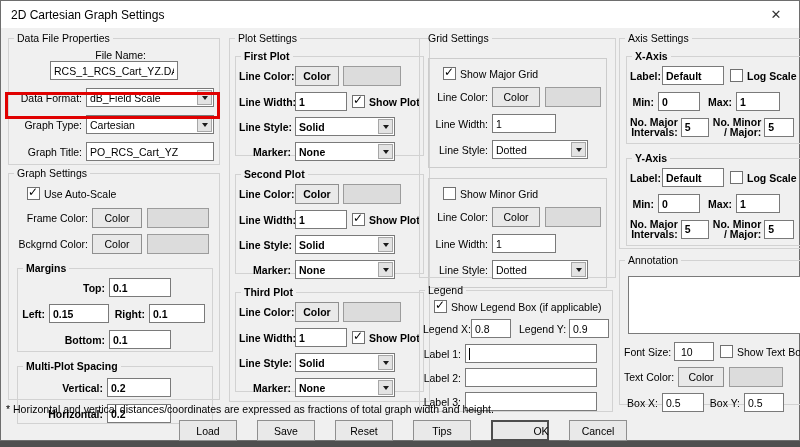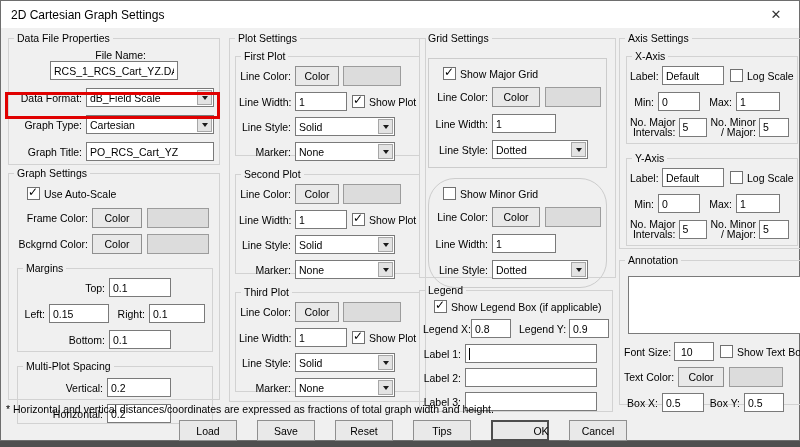--- a/index.html
+++ b/index.html
@@ -3,21 +3,21 @@
 <meta charset="utf-8">
 <style>
   html,body{margin:0;padding:0;}
   body{font-family:"Liberation Sans","DejaVu Sans",sans-serif;font-size:10.5px;color:#000;}
   .screen{position:relative;width:800px;height:447px;background:#4F4F4F;overflow:hidden;}
   .dialog{position:absolute;left:0;top:0;width:798px;height:439px;background:#F0F0F0;border:1px solid #6E6E6E;box-sizing:content-box;}
   .titlebar{position:absolute;left:0;top:0;width:100%;height:27px;background:#FFFFFF;display:flex;align-items:center;}
   .title{margin-left:10px;font-size:12px;}
   .close{position:absolute;right:2px;top:1px;width:42px;height:25px;display:flex;align-items:center;justify-content:center;font-size:13px;color:#333;cursor:default;}
   fieldset{position:absolute;border:1px solid #D2D2D2;margin:0;padding:0 0 4px 0;box-sizing:border-box;background:transparent;}
-  fieldset.inner{position:static;margin:8px 6px 0 8px;}
+  fieldset.inner{position:static;margin:8px 6px 0 8px;font-weight:bold;}
   legend{padding:0 3px;margin-left:5px;}
   .row{display:flex;align-items:center;margin-top:6px;padding:0 5px;white-space:nowrap;}
   .lbl{flex:none;text-align:right;margin-right:4px;white-space:nowrap;}
   .lbl2{flex:none;text-align:right;margin-right:3px;line-height:10px;white-space:nowrap;}
   .txt{flex:none;height:19px;box-sizing:border-box;border:1px solid #7A7A7A;background:#FFF;padding:0 3px;font:inherit;color:#000;}
   .tfield{flex:none;position:relative;height:19px;box-sizing:border-box;border:1px solid #7A7A7A;background:#FFF;}
   .caret{position:absolute;left:3px;top:3px;width:1px;height:12px;background:#000;}
   .combo{flex:none;display:flex;align-items:center;height:19px;box-sizing:border-box;border:1px solid #7A7A7A;background:#FFF;}
   .cval{flex:1;padding:0 3px;overflow:hidden;}
   .ddb{flex:none;width:15px;height:15px;margin:1px;background:#E3E3E3;border:1px solid #A6A6A6;box-sizing:border-box;display:flex;align-items:center;justify-content:center;}
@@ -249,21 +249,21 @@
         <span class="lbl" style="width:54px;">Line Style:</span>
         <span class="combo" style="width:96px;">
           <span class="cval">Dotted</span>
           <span class="ddb">
                 <span class="arr"></span>
               </span>
         </span>
       </div>
     </div>
 
-    <div class="panel" style="margin-top:10px;border-radius:27px;">
+    <div class="panel" style="margin-top:10px;">
       <div class="row" style="margin-top:8px;padding-left:14px;">
         <span class="cb"></span>
         <span>Show Minor Grid</span>
       </div>
       <div class="row" style="margin-top:7px;">
         <span class="lbl" style="width:54px;">Line Color:</span>
         <button class="pbtn" style="width:48px;">Color</button>
         <span class="swatch" style="width:56px;"><span class="fill" style="background: rgb(128, 128, 128);"></span></span>
       </div>
       <div class="row" style="margin-top:7px;">

